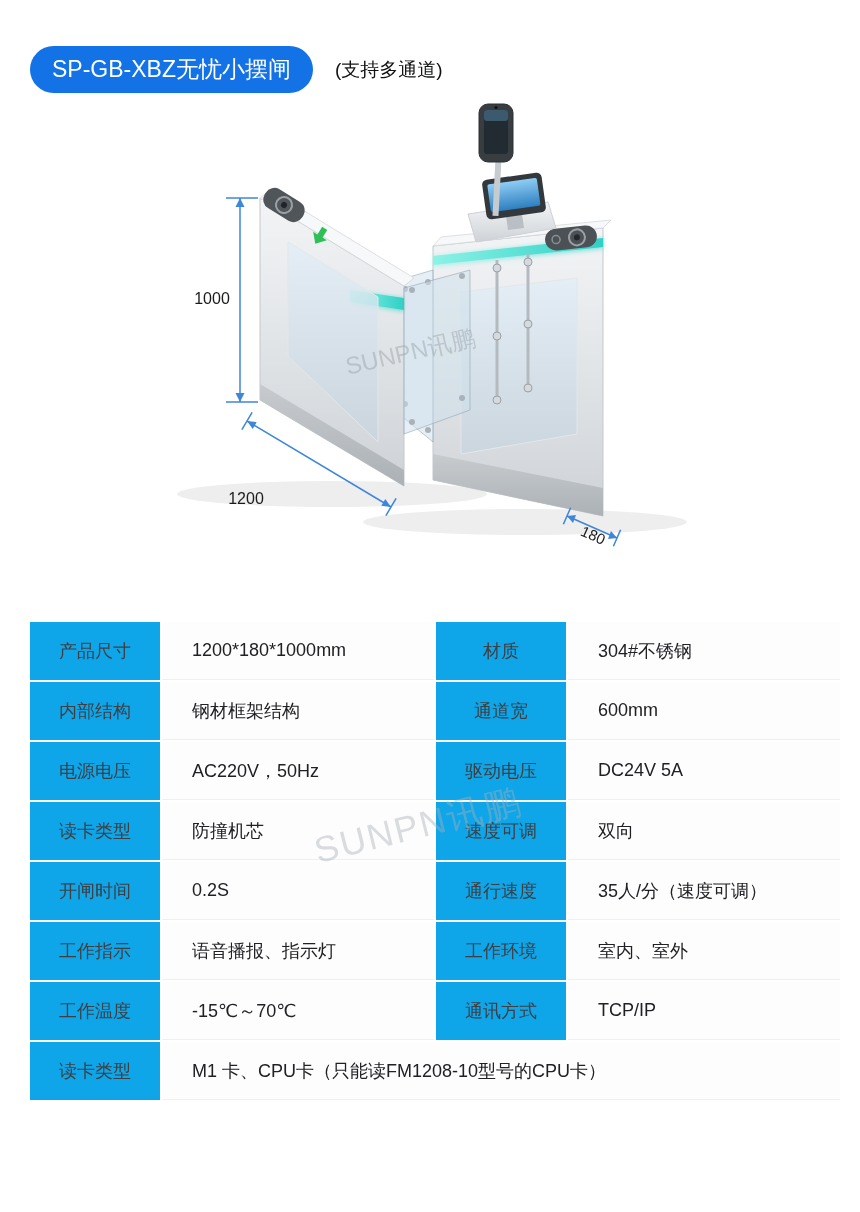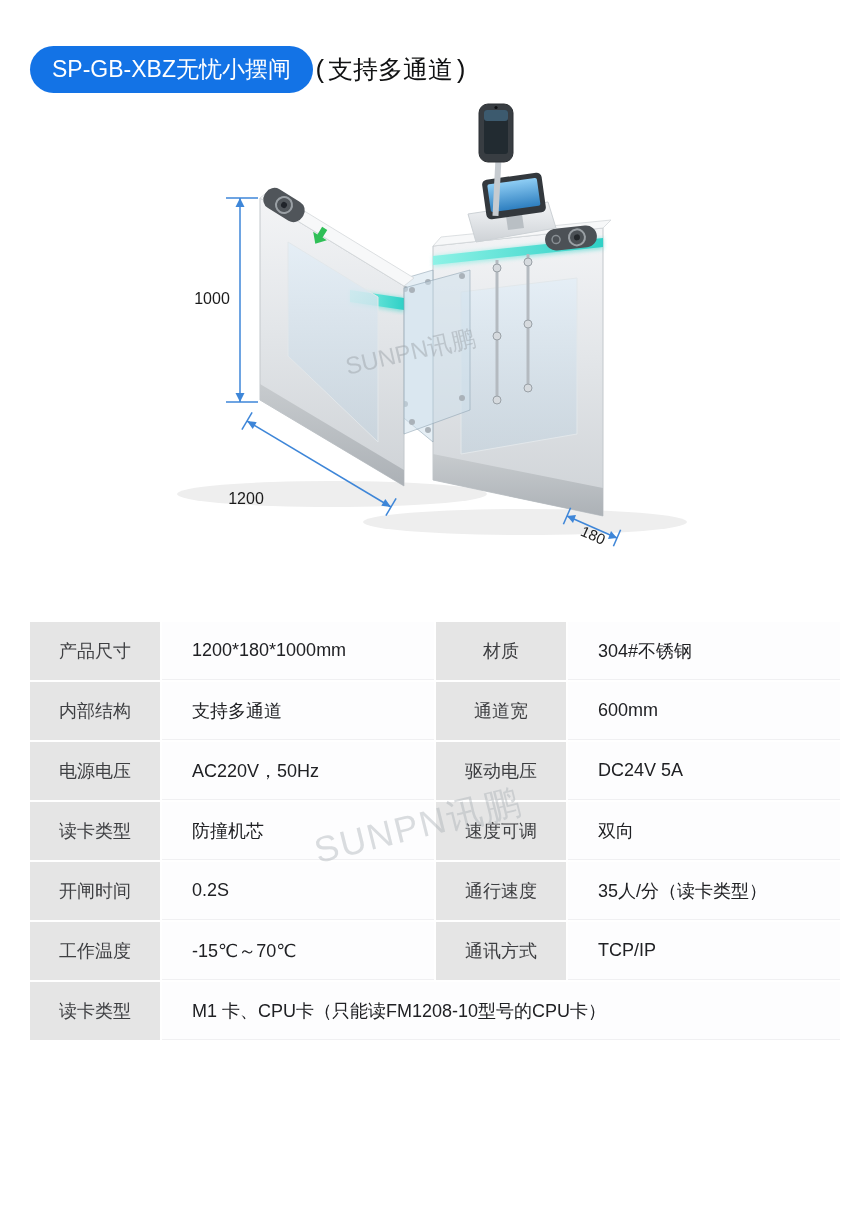--- a/index.html
+++ b/index.html
@@ -1,34 +1,34 @@
 <!DOCTYPE html>
 <html><head>
 <meta charset="utf-8">
 <style>
   * { margin:0; padding:0; box-sizing:border-box; }
   html,body { background:#ffffff; }
   body { font-family:"Liberation Sans","DejaVu Sans",sans-serif; }
   .page { position:relative; width:860px; height:1212px; background:#ffffff; overflow:hidden; }
 
   
-  .header { position:absolute; top:46px; left:30px; display:flex; align-items:center; gap:0; }
+  .header { position:absolute; top:46px; left:30px; display:flex; align-items:center; gap:22px; }
   .badge { background:#1373e6; color:#ffffff; font-size:23px; line-height:47px; height:47px;
            padding:0 22px; border-radius:26px; white-space:nowrap; }
-  .subtitle { font-size:25px; color:#111213;font-family:Liberation Mono, monospace; }
+  .subtitle { font-size:19px; color:#111213; }
 
   
   .diagram { position:absolute; top:92px; left:0; width:837px; height:528px; }
   .diagram svg { display:block; }
 
   
   .spec-table { position:absolute; top:620px; left:28px; width:804px;
                 border-collapse:separate; border-spacing:2px; table-layout:fixed; }
   .spec-table td { height:58px; font-size:18px; vertical-align:middle; }
-  td.lbl { background:#e5e5e5; color:#3e3f42; text-align:center; }
+  td.lbl { background:#0ea5e9; color:#3e3f42; text-align:center; }
   td.val { background:#fdfdfe; color:#202124; padding-left:30px; border-bottom:1px solid #f0f0f2; }
 
   .watermark-table { position:absolute; left:312px; top:802px; transform:rotate(-14deg);
                      font-size:36px; color:#a9afb5; opacity:.42; letter-spacing:2px;
                      pointer-events:none; z-index:5; }
 </style>
 </head>
 <body>
 
 <div class="page">
@@ -189,41 +189,47 @@
       </colgroup>
     <tbody>
       <tr>
         <td class="lbl">产品尺寸</td>
         <td class="val">1200*180*1000mm</td>
         <td class="lbl">材质</td>
         <td class="val">304#不锈钢</td>
       </tr>
       <tr>
         <td class="lbl">内部结构</td>
-        <td class="val">支持多通道</td>
+        <td class="val">钢材框架结构</td>
         <td class="lbl">通道宽</td>
         <td class="val">600mm</td>
       </tr>
       <tr>
         <td class="lbl">电源电压</td>
         <td class="val">AC220V，50Hz</td>
         <td class="lbl">驱动电压</td>
         <td class="val">DC24V 5A</td>
       </tr>
       <tr>
         <td class="lbl">读卡类型</td>
         <td class="val">防撞机芯</td>
         <td class="lbl">速度可调</td>
         <td class="val">双向</td>
       </tr>
       <tr>
         <td class="lbl">开闸时间</td>
         <td class="val">0.2S</td>
         <td class="lbl">通行速度</td>
-        <td class="val">35人/分（读卡类型）</td>
+        <td class="val">35人/分（速度可调）</td>
+      </tr>
+      <tr>
+        <td class="lbl">工作指示</td>
+        <td class="val">语音播报、指示灯</td>
+        <td class="lbl">工作环境</td>
+        <td class="val">室内、室外</td>
       </tr>
       <tr>
         <td class="lbl">工作温度</td>
         <td class="val">-15℃～70℃</td>
         <td class="lbl">通讯方式</td>
         <td class="val">TCP/IP</td>
       </tr>
       <tr>
         <td class="lbl">读卡类型</td>
         <td class="val" colspan="3">M1 卡、CPU卡（只能读FM1208-10型号的CPU卡）</td>

